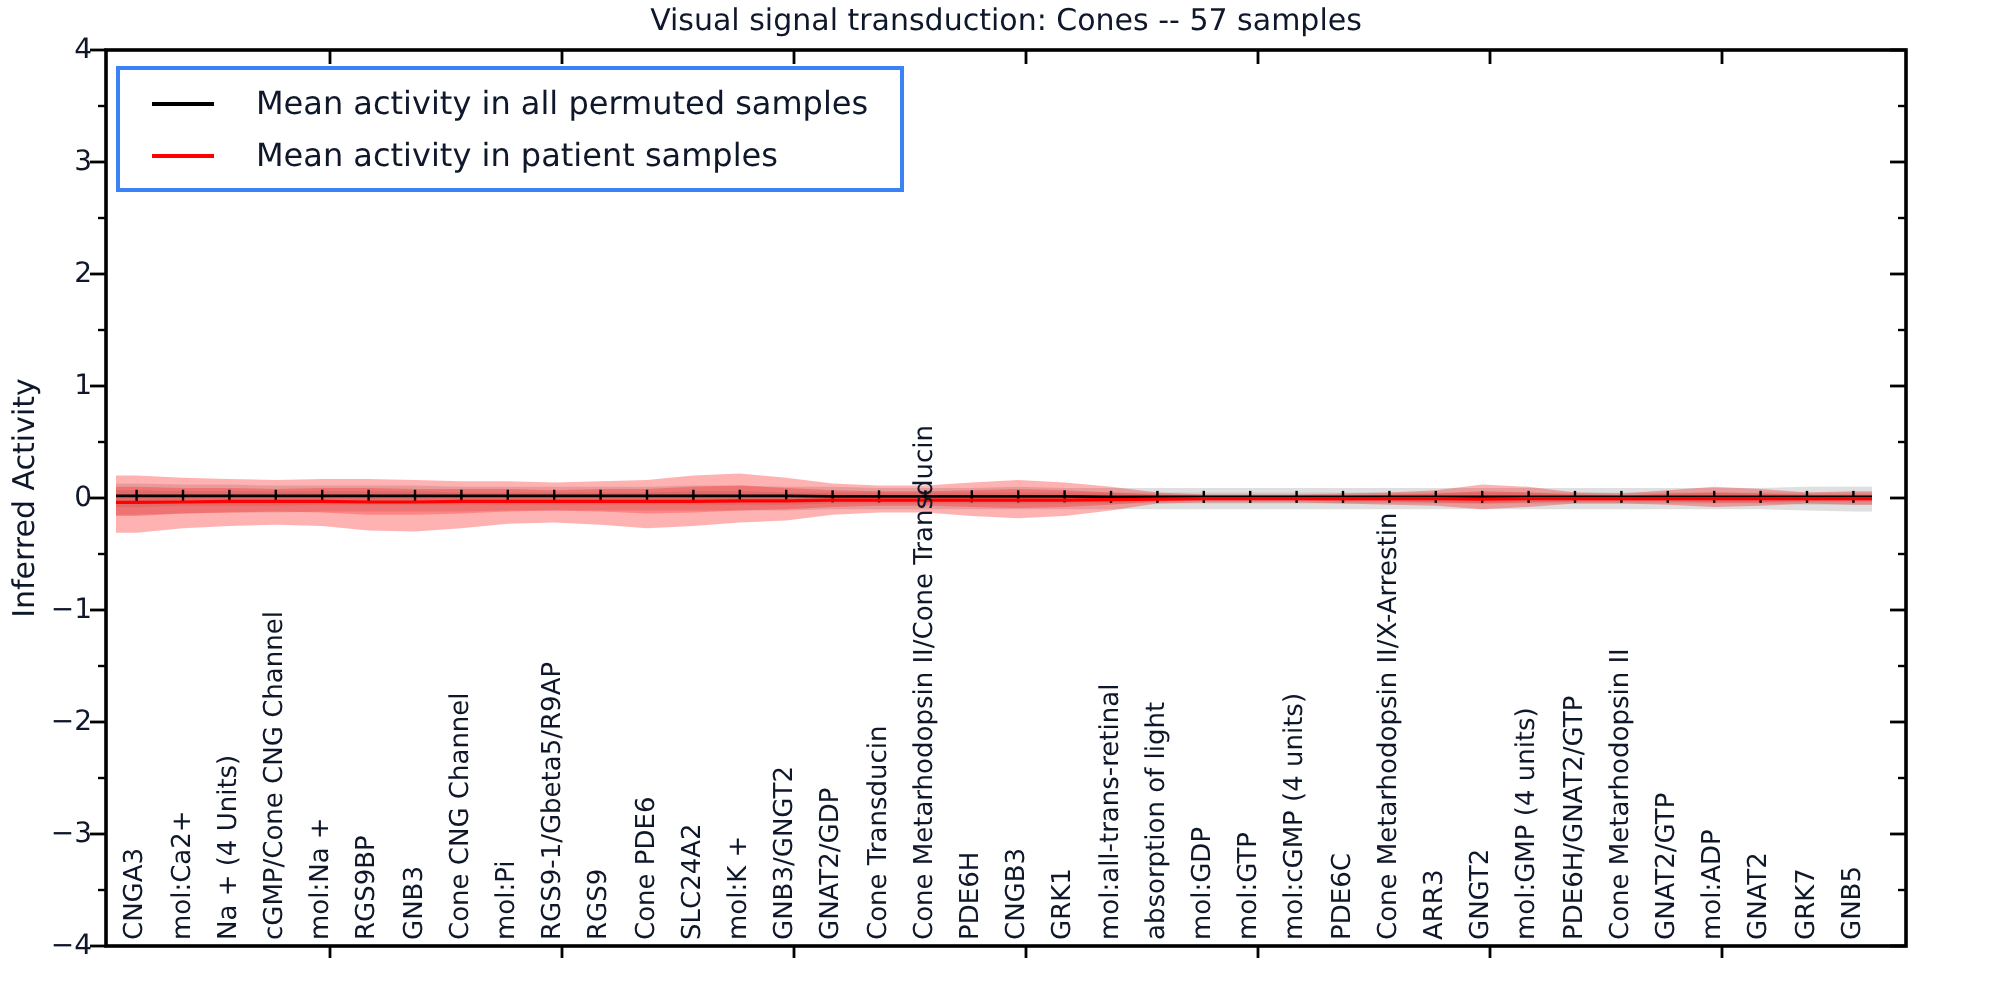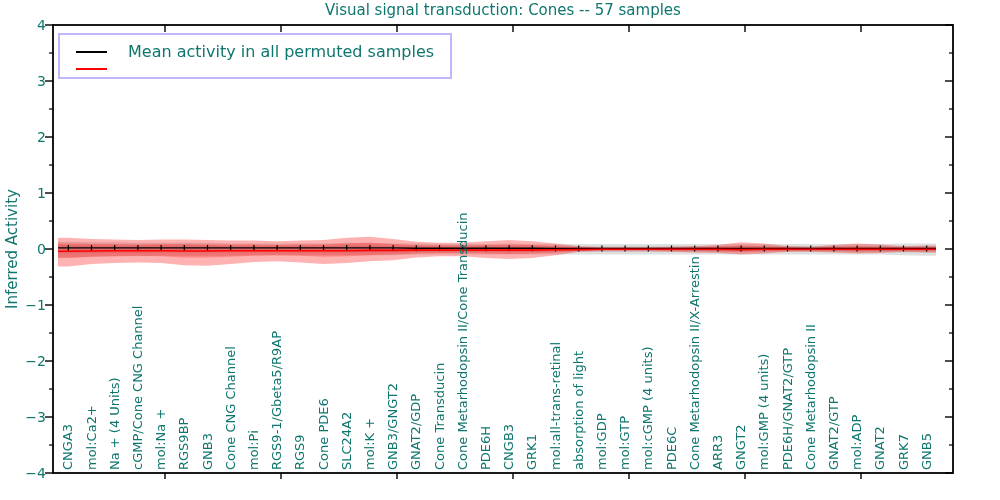--- a/index.html
+++ b/index.html
@@ -1,25 +1,25 @@
 <!DOCTYPE html>
 <html><head>
 <meta charset="utf-8">
 <style>
   html,body{margin:0;padding:0;background:#ffffff;}
   #figure{position:relative;width:1000px;height:500px;background:#ffffff;
-    font-family:"DejaVu Sans","Liberation Sans",sans-serif;color:#0f766e;overflow:hidden;}
+    font-family:"DejaVu Sans","Liberation Sans",sans-serif;color:#0f172a;overflow:hidden;}
   #title{position:absolute;left:53px;top:1px;width:900px;text-align:center;
     font-size:15px;}
   #ylabel{position:absolute;left:-58px;top:240px;width:140px;height:18px;text-align:center;
     font-size:15px;transform:rotate(-90deg);}
   #xlabel{position:absolute;left:53px;top:479px;width:900px;text-align:center;font-size:14px;}
   .ytick{position:absolute;left:0;width:46px;text-align:right;font-size:14px;line-height:16px;}
   #plot-svg{position:absolute;left:0;top:0;}
-  #legend{position:absolute;left:58px;top:33px;border:2px solid #c4b5fd;background:#fff;
+  #legend{position:absolute;left:58px;top:33px;border:2px solid #3b82f6;background:#fff;
     padding:7px 16px 7px 12px;display:flex;flex-direction:column;gap:7px;z-index:3;}
   .legend-row{display:flex;align-items:center;font-size:16px;white-space:nowrap;}
   .legend-swatch{display:inline-block;width:31px;border-top-style:solid;border-top-width:2px;
     margin:0 21px 0 4px;}
   .xlab{position:absolute;transform:rotate(-90deg);transform-origin:0 0;font-size:13px;
     line-height:14px;white-space:nowrap;z-index:2;}
 </style>
 </head>
 <body>
 
@@ -134,20 +134,21 @@
   <div class="ytick" style="top:409px">−3</div>
   <div class="ytick" style="top:465px">−4</div>
 
   <div id="legend">
     <div class="legend-row">
       <span class="legend-swatch" style="border-top-color: rgb(0, 0, 0);"></span>
       <span>Mean activity in all permuted samples</span>
     </div>
     <div class="legend-row">
       <span class="legend-swatch" style="border-top-color: rgb(255, 0, 0);"></span>
+      <span>Mean activity in patient samples</span>
     </div>
   </div>
 
   <div id="xlabels">
       <div class="xlab" style="left: 61.3px; top: 470px;">CNGA3</div>
       <div class="xlab" style="left: 84.5px; top: 470px;">mol:Ca2+</div>
       <div class="xlab" style="left: 107.7px; top: 470px;">Na + (4 Units)</div>
       <div class="xlab" style="left: 130.9px; top: 470px;">cGMP/Cone CNG Channel</div>
       <div class="xlab" style="left: 154.1px; top: 470px;">mol:Na +</div>
       <div class="xlab" style="left: 177.3px; top: 470px;">RGS9BP</div>

